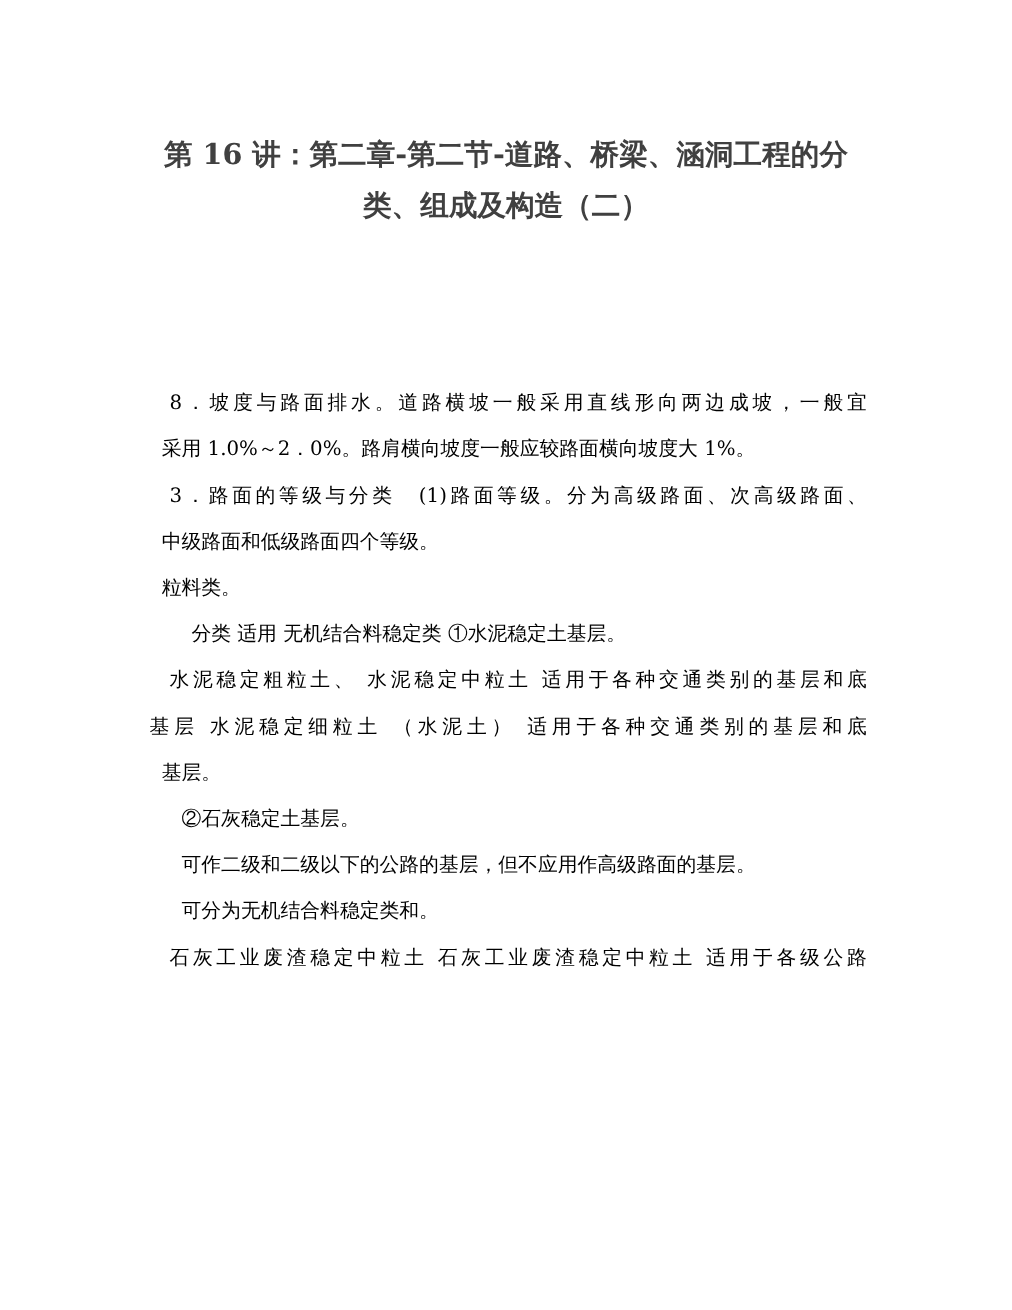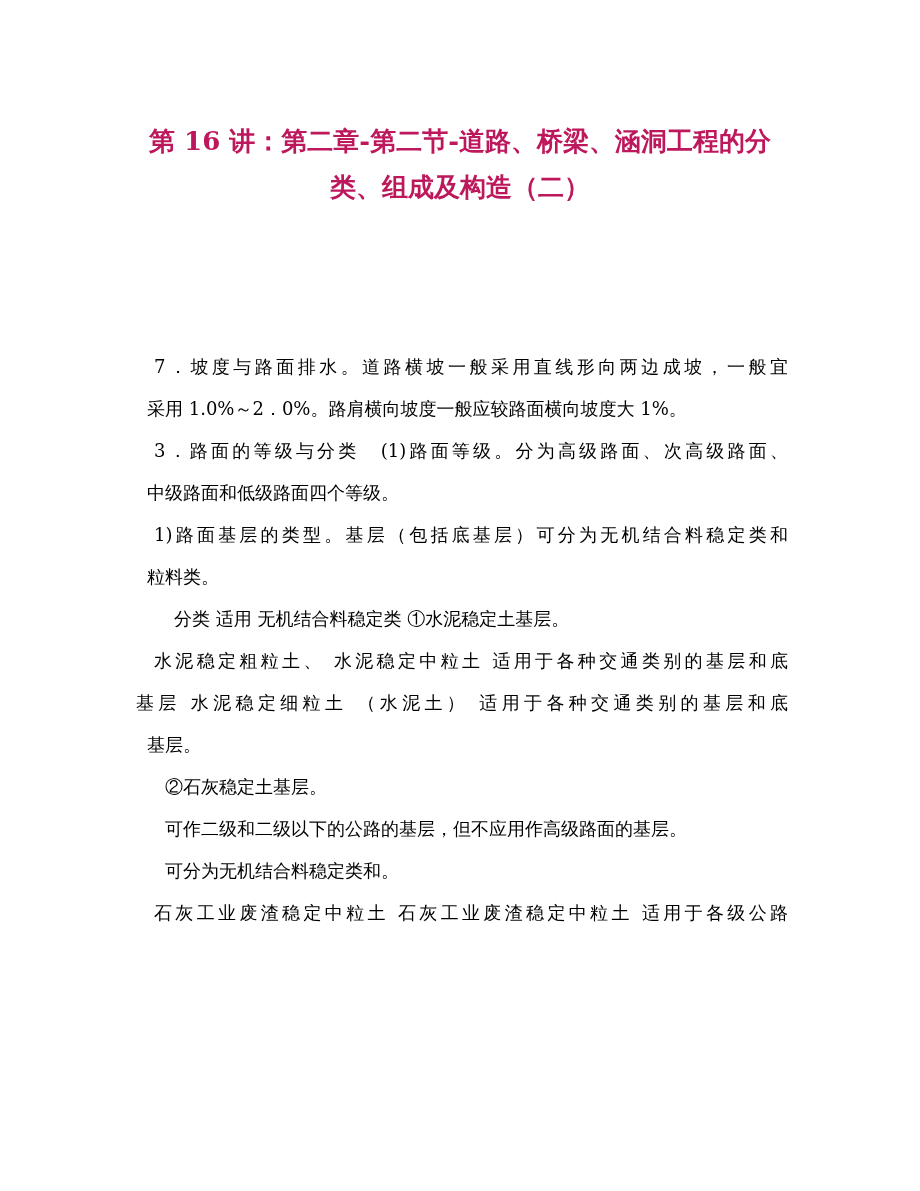--- a/index.html
+++ b/index.html
@@ -22,21 +22,21 @@
       width: 920px;
       height: 1191px;
       background: #ffffff;
     }
     .title {
       position: absolute;
       left: 120px;
       width: 680px;
       top: 118px;
       text-align: center;
-      color: #be185d;
+      color: #404040;
       font-family: "DejaVu Serif", "Liberation Serif", serif;
       font-size: 26px;
       font-weight: bold;
       line-height: 46px;
       letter-spacing: 0px;
     }
     .title .t-line {
       display: block;
       white-space: nowrap;
     }
@@ -70,25 +70,24 @@
 <body>
 
 <div class="page">
 
   <div class="title">
     <span class="t-line">第 16 讲：第二章-第二节-道路、桥梁、涵洞工程的分</span>
     <span class="t-line">类、组成及构造（二）</span>
   </div>
 
   <div class="body">
-    <span class="line indent">7．坡度与路面排水。道路横坡一般采用直线形向两边成坡，一般宜</span>
+    <span class="line indent">8．坡度与路面排水。道路横坡一般采用直线形向两边成坡，一般宜</span>
     <span class="line last">采用 1.0%～2．0%。路肩横向坡度一般应较路面横向坡度大 1%。</span>
     <span class="line indent">3．路面的等级与分类　(1)路面等级。分为高级路面、次高级路面、</span>
     <span class="line last">中级路面和低级路面四个等级。</span>
-    <span class="line indent">1)路面基层的类型。基层（包括底基层）可分为无机结合料稳定类和</span>
     <span class="line last">粒料类。</span>
     <span class="line last indent2">分类 适用 无机结合料稳定类 ①水泥稳定土基层。</span>
     <span class="line indent">水泥稳定粗粒土、 水泥稳定中粒土 适用于各种交通类别的基层和底</span>
     <span class="line">基层 水泥稳定细粒土 （水泥土） 适用于各种交通类别的基层和底</span>
     <span class="line last">基层。</span>
     <span class="line last indent">②石灰稳定土基层。</span>
     <span class="line last indent">可作二级和二级以下的公路的基层，但不应用作高级路面的基层。</span>
     <span class="line last indent">可分为无机结合料稳定类和。</span>
     <span class="line indent">石灰工业废渣稳定中粒土 石灰工业废渣稳定中粒土 适用于各级公路</span>
   </div>

